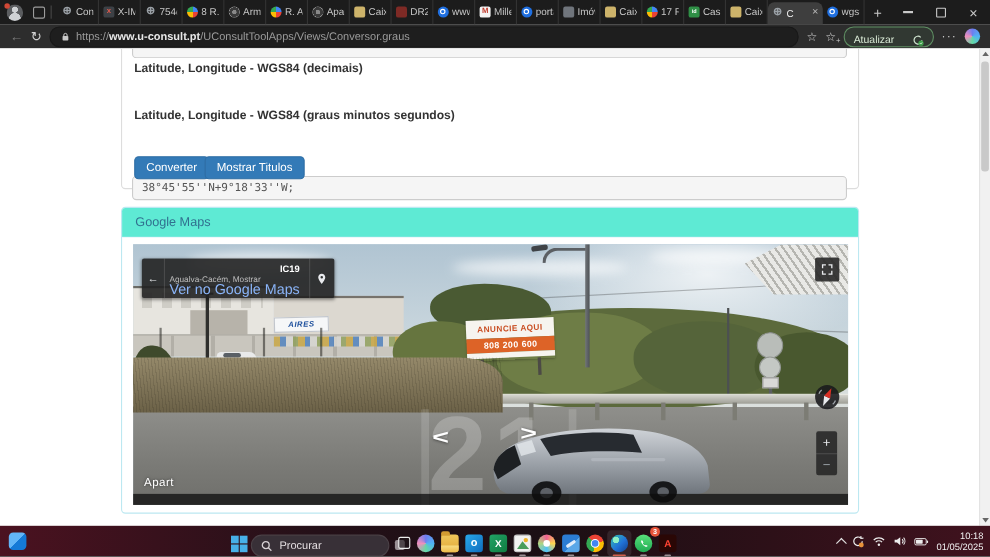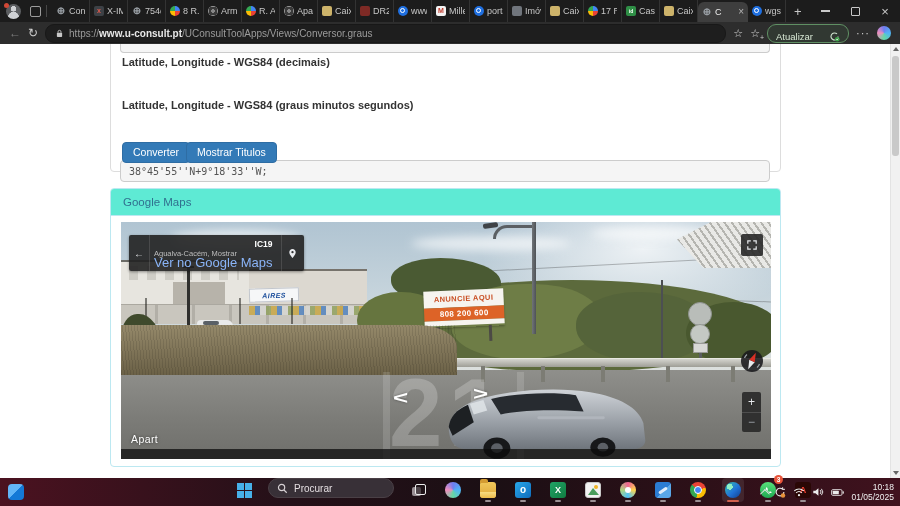--- a/index.html
+++ b/index.html
@@ -151,21 +151,21 @@
   .zbtn.minus{color:#9aa0a6;border-top:1px solid rgba(255,255,255,.15);}
   .glogo{left:10px;top:211px;color:#fff;font-size:10.5px;letter-spacing:.4px;text-shadow:0 0 3px rgba(0,0,0,.6);}
   .attrbar{left:0;top:227px;width:650px;height:10px;background:rgba(12,12,12,.74);display:flex;justify-content:flex-end;align-items:center;}
   .attrbar span{font-size:6.5px;color:#f1f1f1;padding:0 5px;border-left:1px solid rgba(255,255,255,.3);line-height:10px;white-space:nowrap;}
   .attrbar span:first-child{border-left:none;}
 
   
   .taskbar{position:absolute;bottom:0;left:0;right:0;height:28px;
     background:linear-gradient(90deg,#4b1220,#241018 32%,#1b0f14 55%,#2d1018 78%,#40121e);display:flex;align-items:center;}
   .widgets{position:absolute;left:8px;width:16px;height:16px;border-radius:4px;background:linear-gradient(135deg,#62b5f7 0 50%,#1479d7 50%);}
-  .tbcenter{position:absolute;left:233px;display:flex;align-items:flex-start;gap:13px;height:28px;}
+  .tbcenter{position:absolute;left:206px;display:flex;align-items:flex-end;gap:0;height:28px;}
   .appbtn{width:22px;height:24px;display:flex;align-items:center;justify-content:center;position:relative;border-radius:4px;}
   .appbtn .dash{position:absolute;bottom:0px;left:50%;transform:translateX(-50%);width:6px;height:2px;border-radius:1px;background:#9a8f93;}
   .appbtn.active{background:rgba(255,255,255,.09);}
   .appbtn.active .dash{width:12px;background:#d1604d;}
   .winlogo{width:15px;height:15px;display:grid;grid-template-columns:7px 7px;grid-template-rows:7px 7px;gap:1px;}
   .winlogo i{background:#47b0e8;}
   .searchpill{width:126px;height:20px;border-radius:10px;background:#383037;border:1px solid #4a4046;display:flex;align-items:center;gap:6px;padding:0 8px;box-sizing:border-box;}
   .searchpill span{font-size:10px;color:#e3dde0;}
   .taskview{width:13px;height:13px;position:relative;}
   .taskview::before{content:"";position:absolute;left:0;top:3px;width:9px;height:9px;background:#cfc8cc;border-radius:2px;opacity:.7;}

